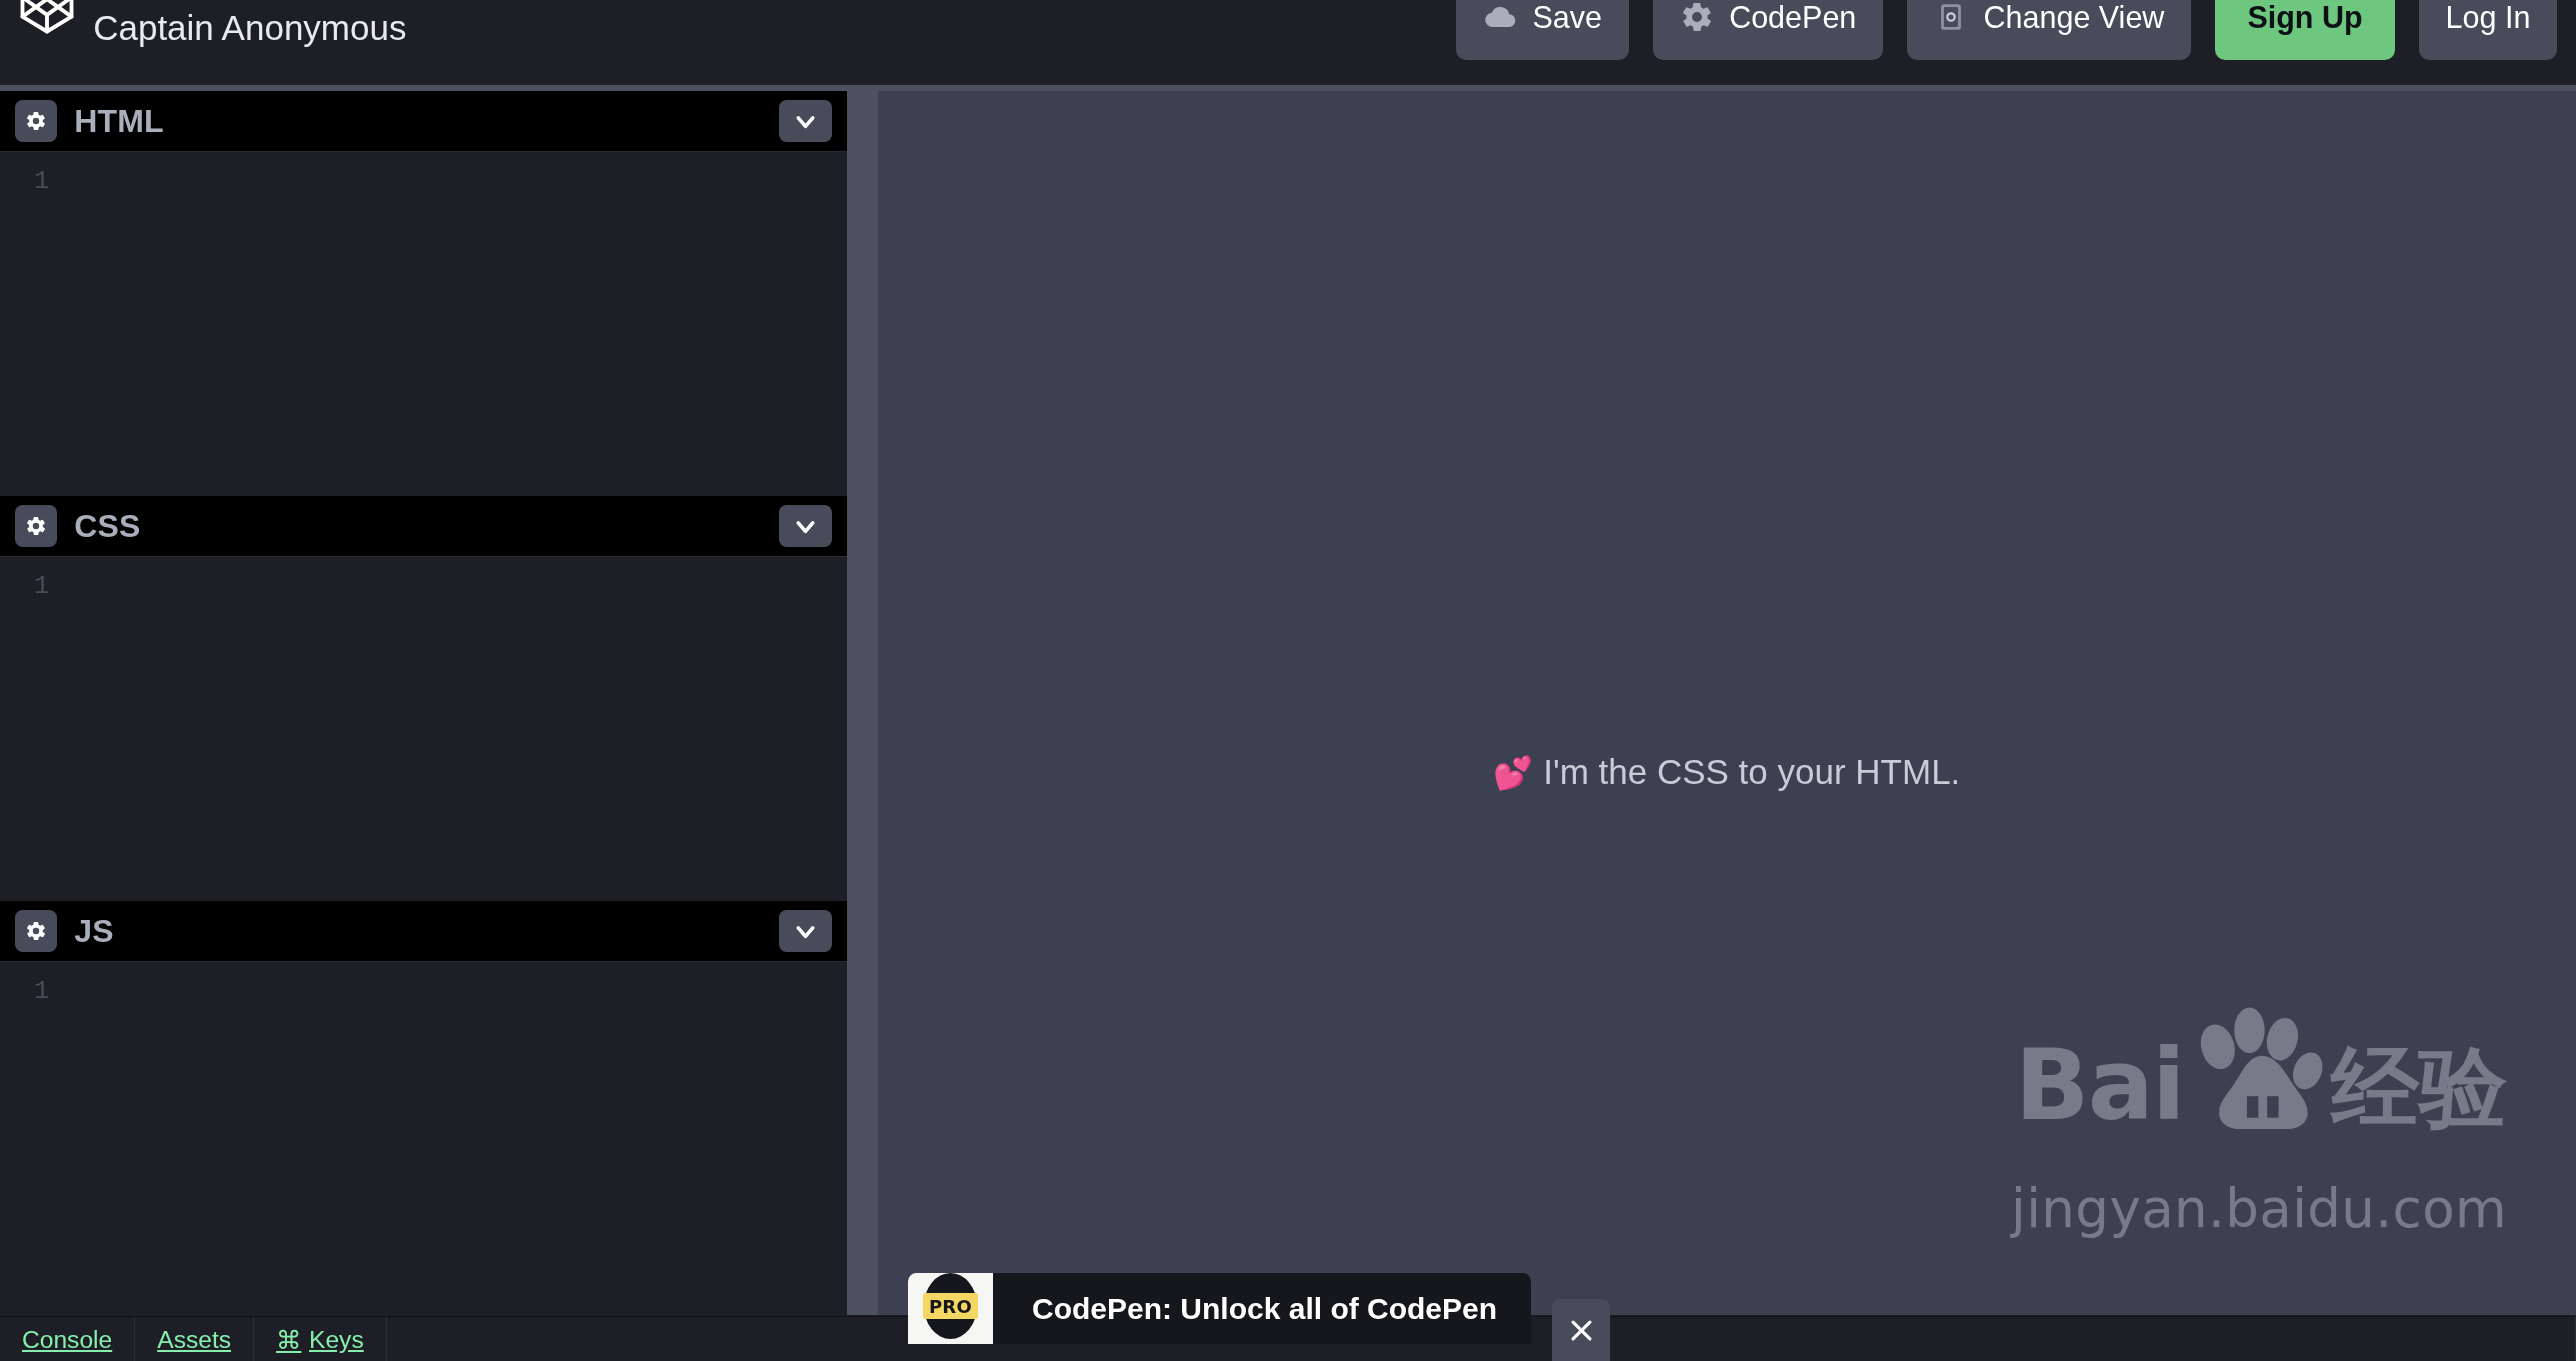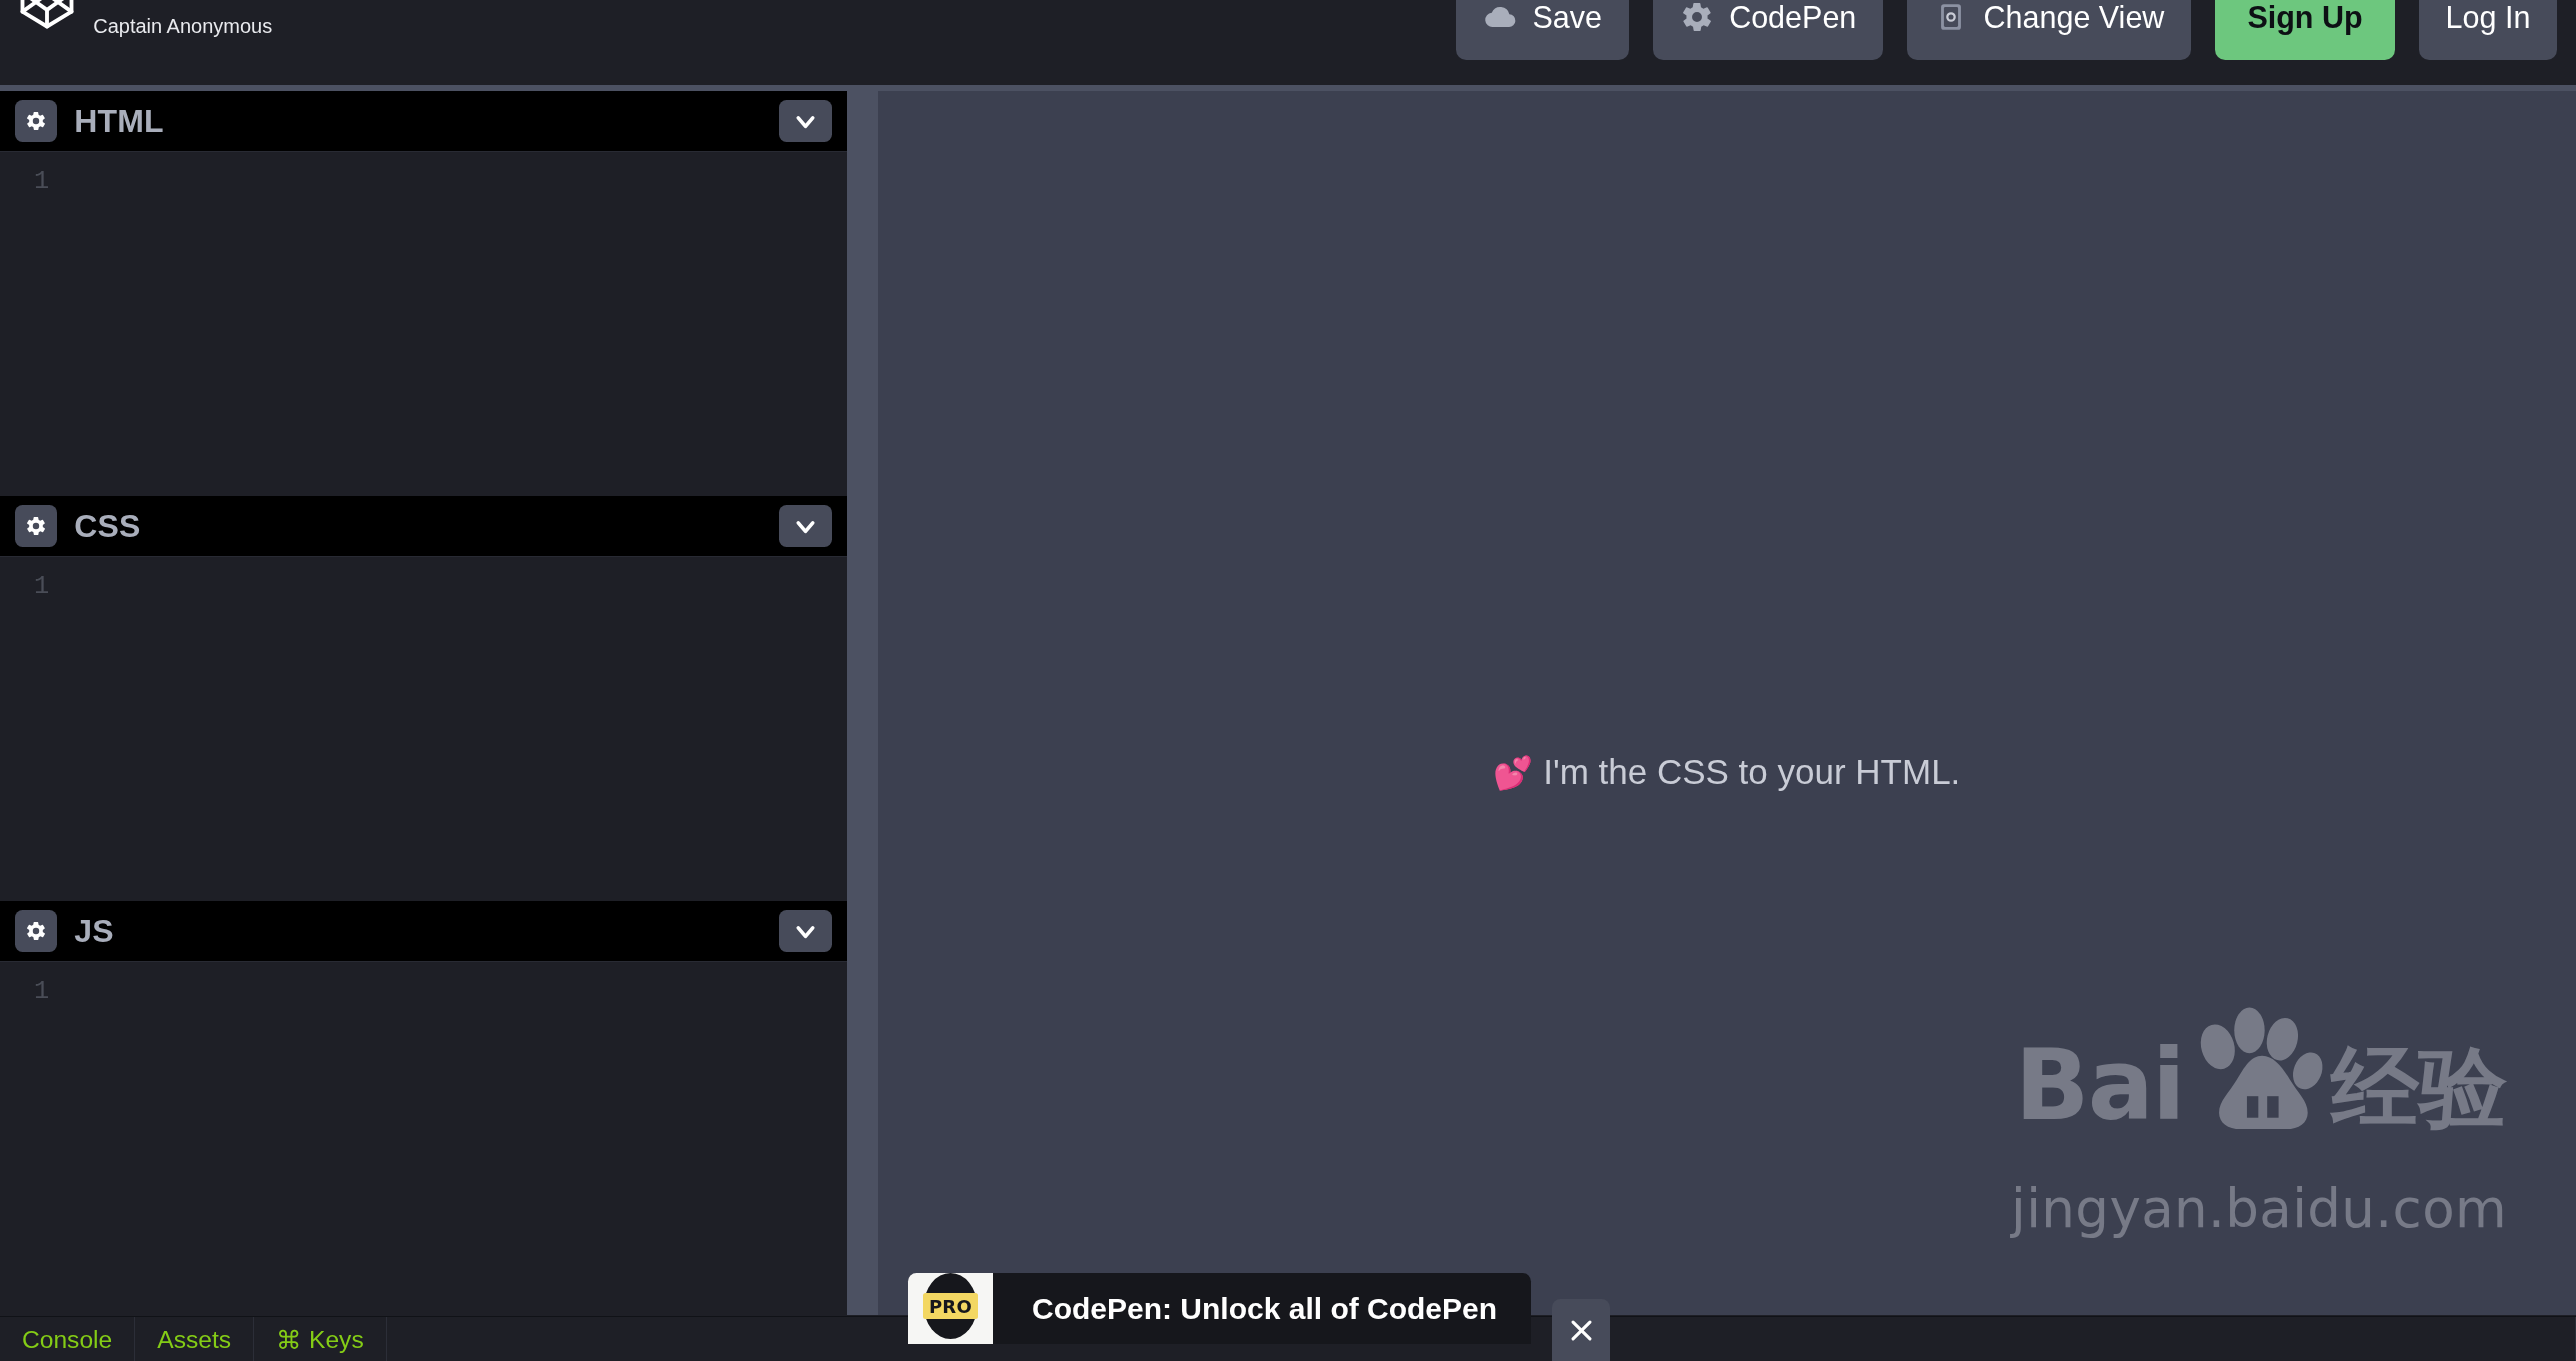--- a/index.html
+++ b/index.html
@@ -22,21 +22,21 @@
   }
   .logo-cube { width:56px; height:56px; flex:none; }
   .brand-text { display:flex; flex-direction:column; line-height:1.05; }
   .pen-title-row { display:flex; align-items:center; gap:12px; }
   .pen-title {
     color:#ffffff; font-size:36px; font-weight:700; letter-spacing:-0.3px;
     white-space:nowrap;
   }
   .pencil-icon { width:22px; height:22px; flex:none; margin-top:6.8px; }
   .pen-author {
-    color:#e9eaee; font-size:20px; font-weight:400; margin-top:10px;
+    color:#e9eaee; font-size:35px; font-weight:400; margin-top:4px;
     white-space:nowrap;
   }
 
   .hdr-actions {
     position:absolute; right:18.6px; top:-25.4px;
     display:flex; align-items:center; gap:24px;
   }
   .hbtn {
     height:85px; display:flex; align-items:center; justify-content:center;
     gap:15.2px; padding:0 27px; border-radius:10.2px;
@@ -130,23 +130,23 @@
   }
 
   
   .bottombar {
     position:absolute; left:0; bottom:0; width:2576px; height:46px;
     background:#1e1f26; border-top:0.8px solid #101217;
     display:flex; align-items:stretch;
   }
   .bbtn {
     display:flex; align-items:center; justify-content:center;
-    padding:0 22px; color:#84cc16; font-size:24.6px;
+    padding:0 22px; color:#86efac; font-size:24.6px;
     border-right:0.8px solid #2c2e38; background:transparent; cursor:pointer;
-    white-space:nowrap; border-top:none; border-bottom:none; border-left:none;
+    white-space:nowrap; border-top:none; border-bottom:none; border-left:none;text-decoration:underline;
   }
   .bbtn .cmd { margin-right:7.6px; font-size:25.4px; }
   .bbtn-spacer { flex:1; border-right:0.8px solid #2c2e38; }
 
   
   .probanner {
     position:absolute; left:908px; bottom:18px;
     height:71px; display:flex; align-items:stretch;
     border-radius:8.5px 8.5px 0 0; overflow:visible; z-index:5;
   }

